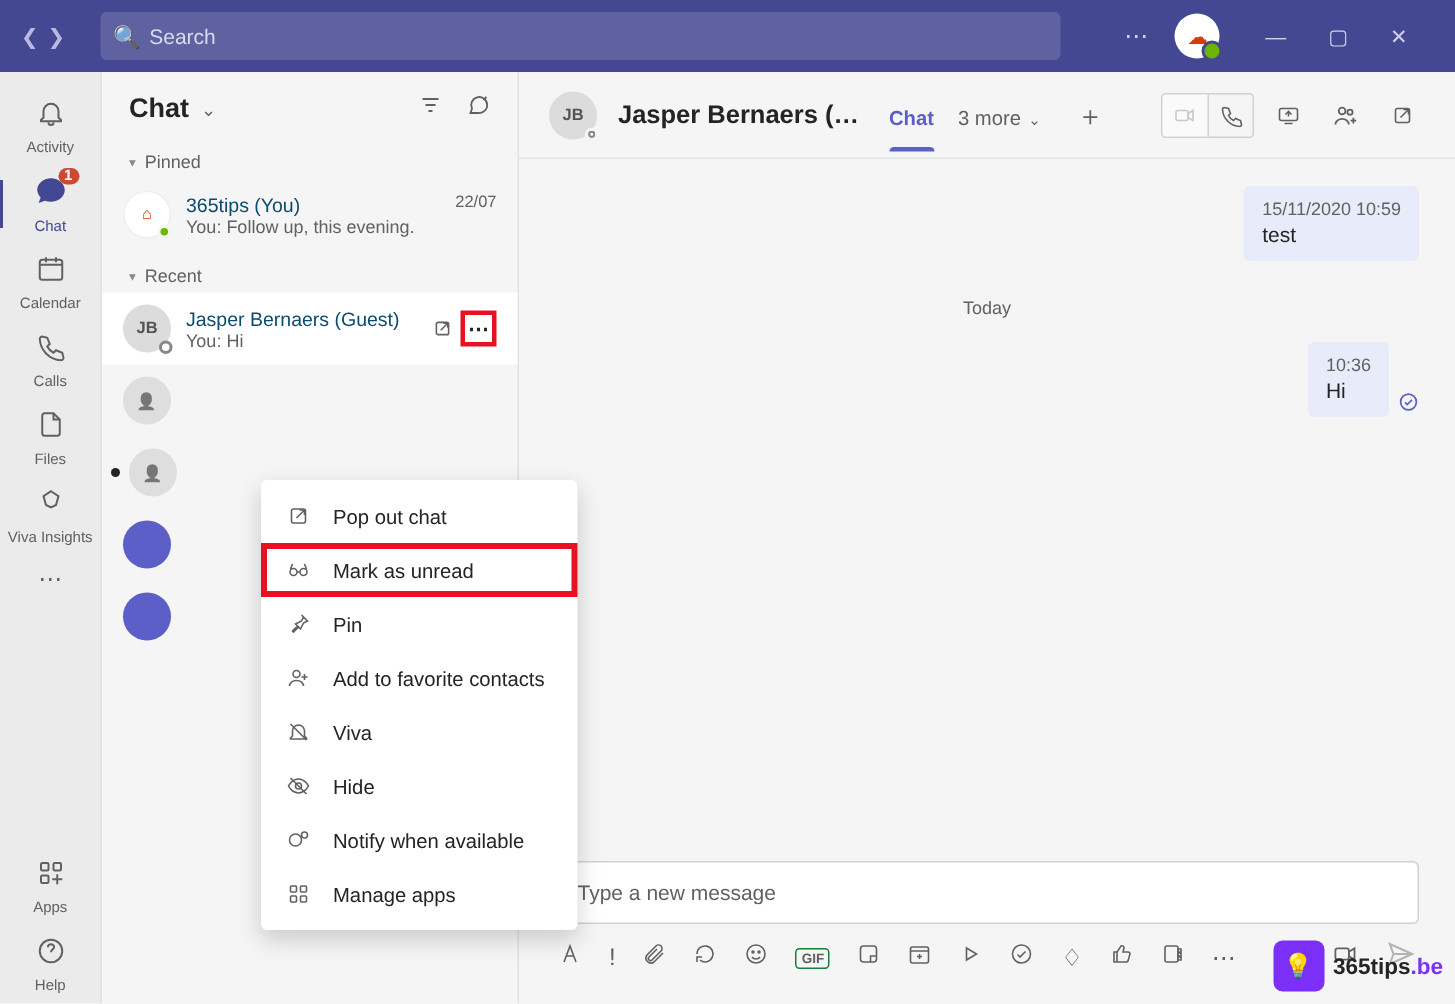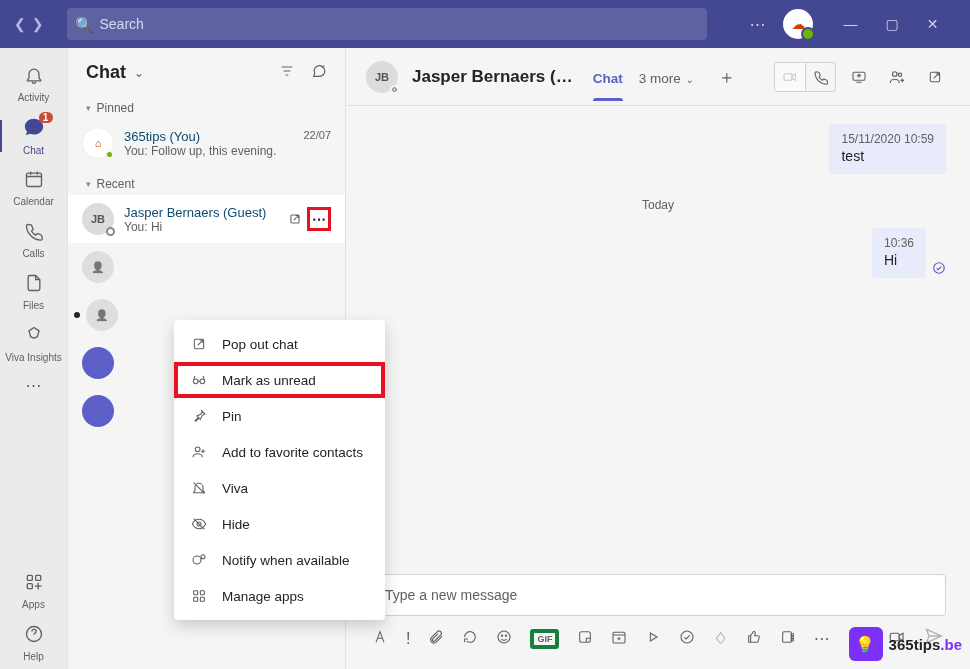--- a/index.html
+++ b/index.html
@@ -90,21 +90,21 @@
   .day-sep { text-align: center; font-size: 12px; color: #616161; margin: 24px 0 16px;}
   .msg-line { display:flex; justify-content:flex-end; align-items:flex-end; gap: 6px; margin-bottom: 10px;}
   .read-receipt { color: #5b5fc7; font-size: 14px;}
   
   .composer-wrap { padding: 0 24px 18px 24px; }
   .composer { border: 1px solid #d1d1d1; border-radius: 4px; background: #fff; height: 42px; display:flex; align-items:center; padding: 0 14px;}
   .composer input { border:none; outline:none; width:100%; font-size:14px; color:#242424;}
   .composer input::placeholder{ color:#616161; }
   .toolbar { display:flex; align-items:center; gap: 18px; padding: 10px 2px 0 2px; color:#616161;}
   .tb-ico { font-size: 16px; }
-  .tb-gif { font-size: 9px; border:4px solid #15803d; border-radius: 3px; padding: 1px 3px; font-weight:700;}
+  .tb-gif { font-size: 9px; border:1px solid #15803d; border-radius: 3px; padding: 1px 3px; font-weight:700;}
   .toolbar .spacer { flex:1;}
   .send-ico { color: #b3b3b3; font-size: 18px;}
   
   .watermark { position: absolute; bottom: 8px; right: 8px; display:flex; align-items:center; gap:6px; z-index: 100;}
   .wm-badge { width: 34px; height: 34px; background: #7b2ff7; border-radius: 6px; display:flex; align-items:center; justify-content:center; color:#fff; font-size: 16px;}
   .wm-text { font-size: 15px; font-weight: 800; color:#242424;}
   .wm-text .be { color:#7b2ff7;}
 </style>
 </head>
 <body>

